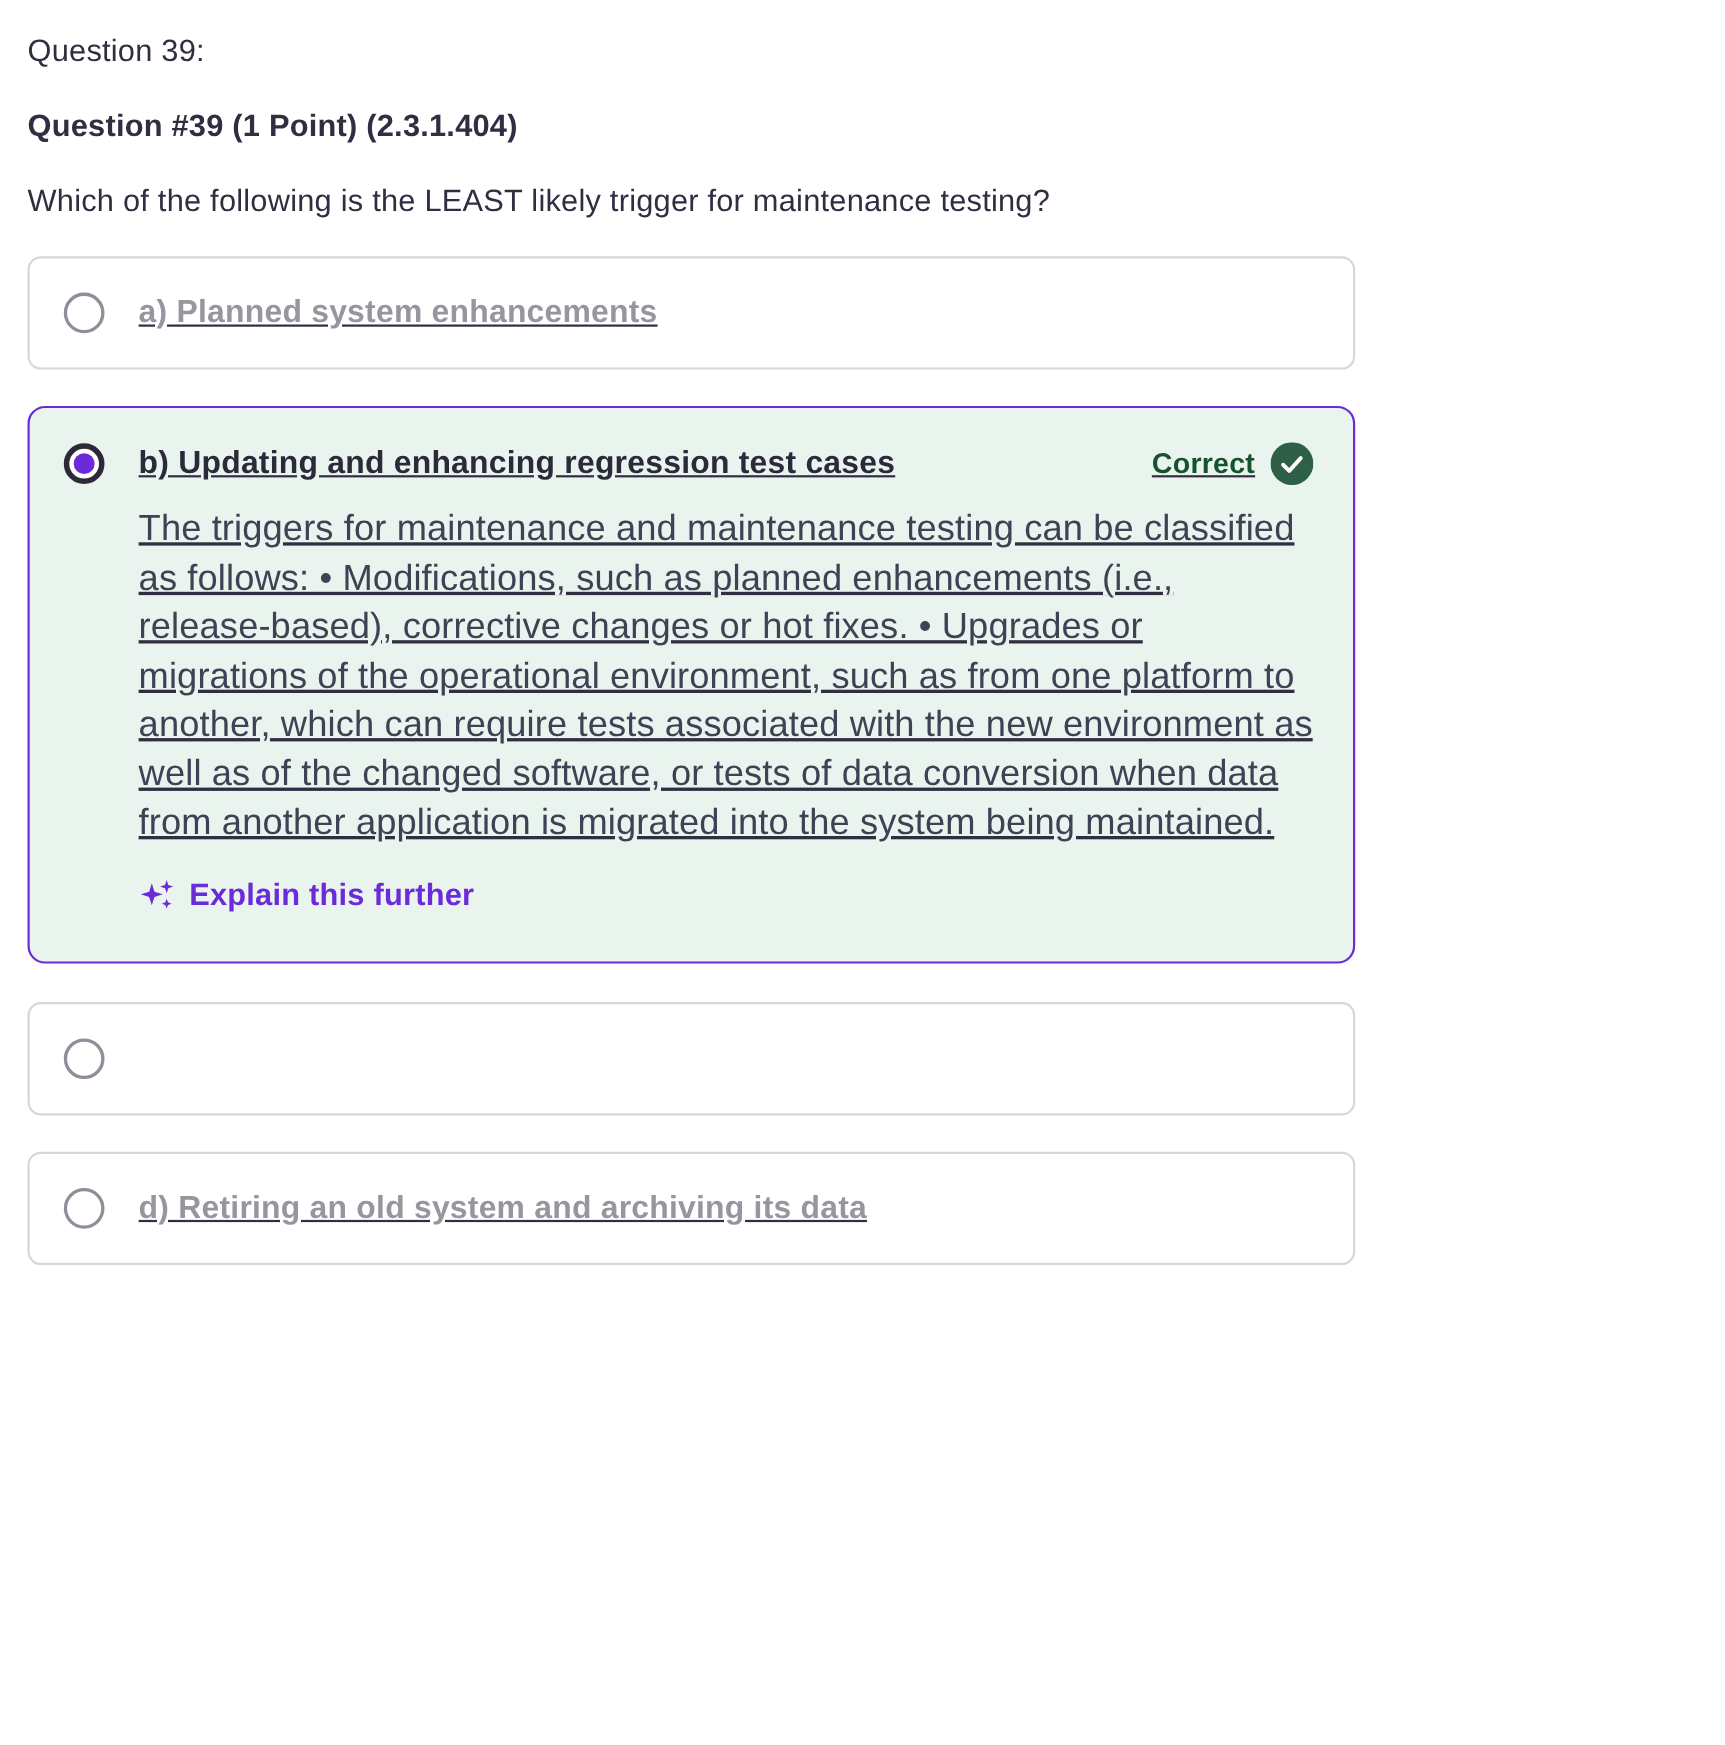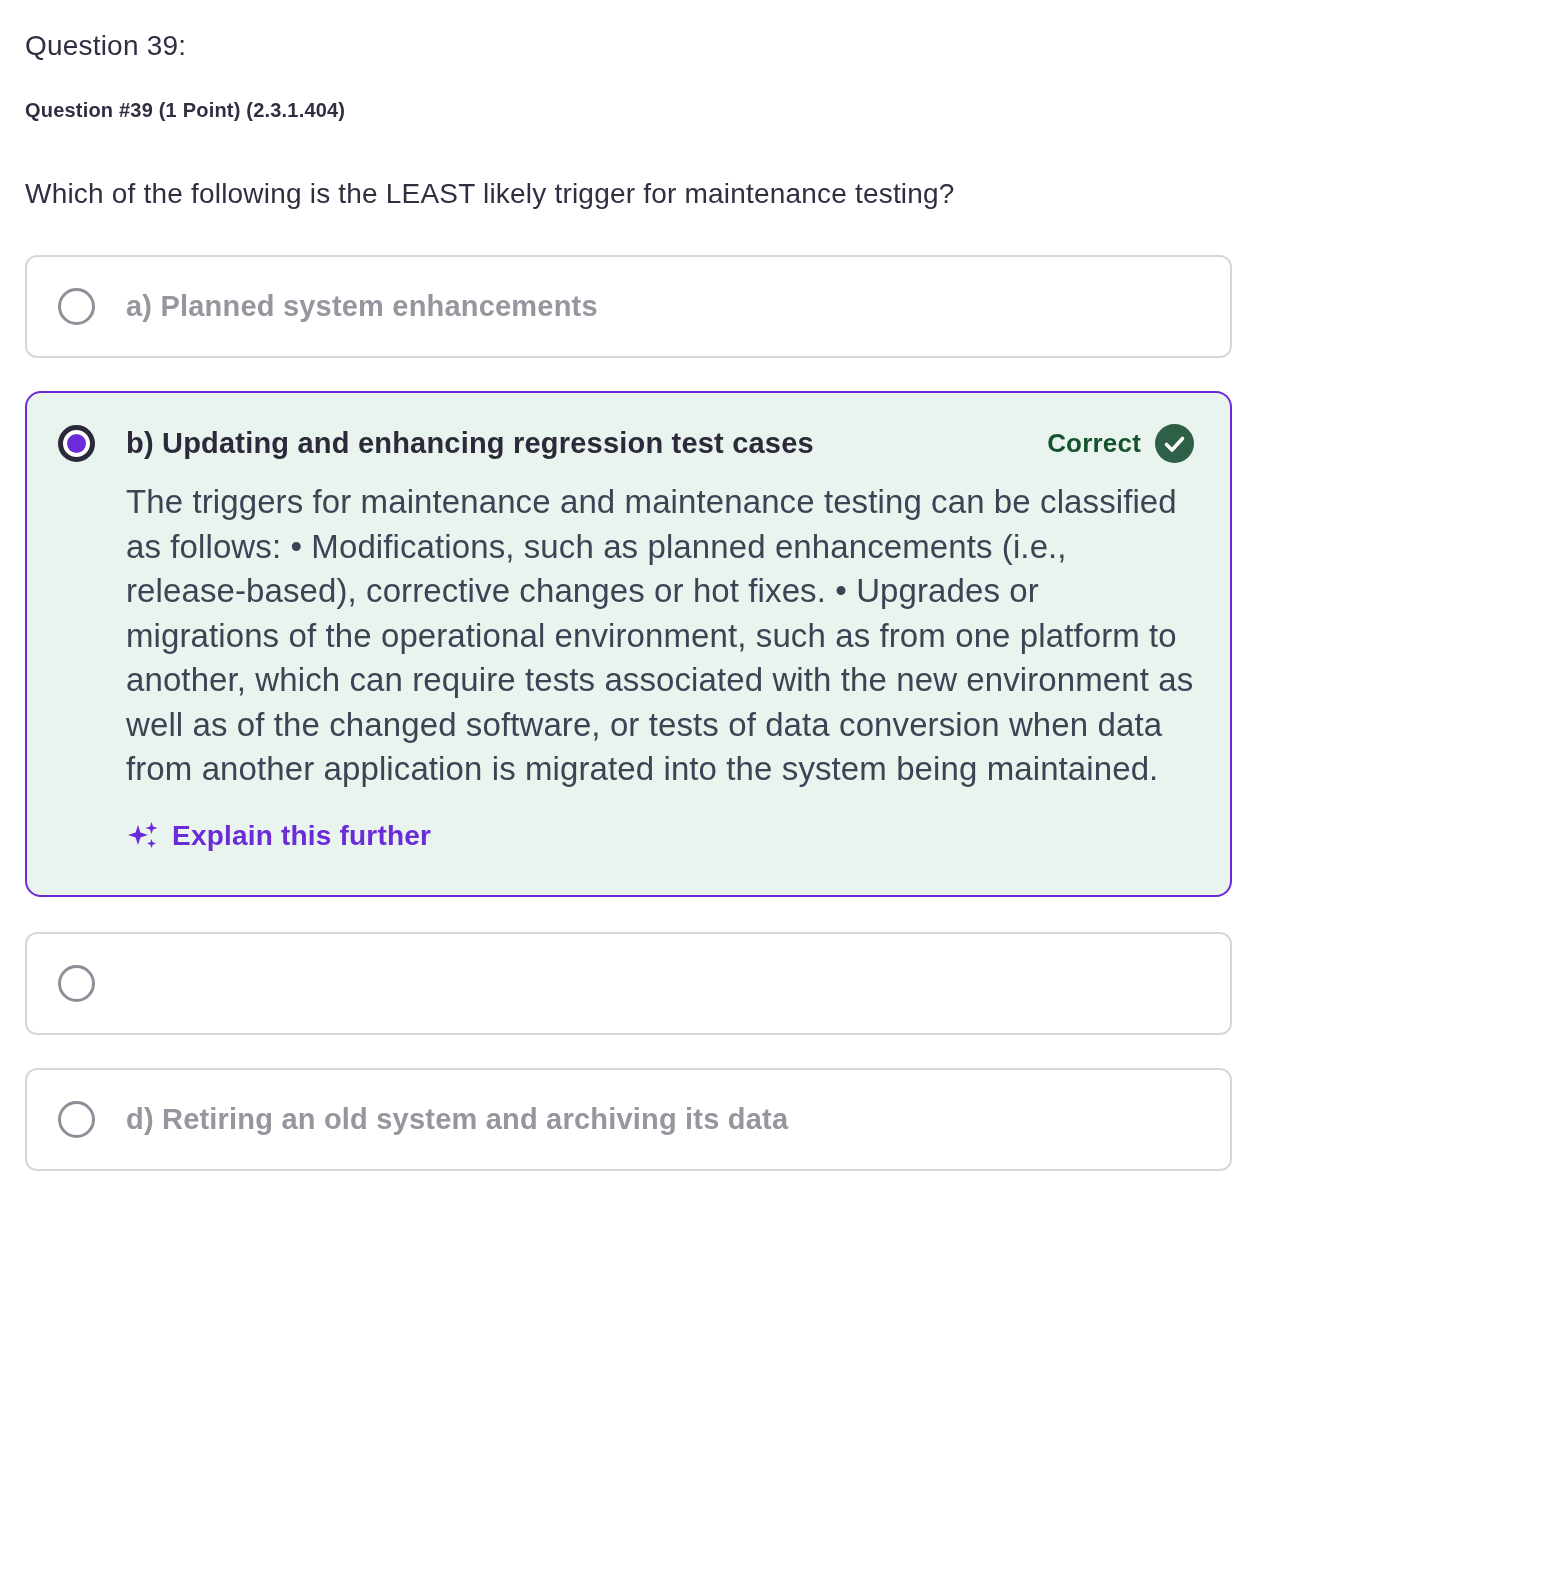--- a/index.html
+++ b/index.html
@@ -20,35 +20,35 @@
 
   
   .q-label {
     font-size: 28px;
     font-weight: 400;
     color: #312e42;
     letter-spacing: 0.2px;
   }
   .q-title {
     margin-top: 37px;
-    font-size: 20px;
+    font-size: 28px;
     font-weight: 700;
     color: #312e42;
     letter-spacing: 0.2px;
   }
   .q-text {
-    margin-top: 56px;
+    margin-top: 36px;
     font-size: 28px;
     font-weight: 400;
     color: #312e42;
     letter-spacing: 0.2px;
   }
 
   
-  .options { margin-top: 45px; }
+  .options { margin-top: 34px; text-decoration: underline; }
 
   .option {
     display: flex;
     align-items: center;
     min-height: 103px;
     border: 2px solid #d6d6de;
     border-radius: 12px;
     padding: 0 30px 0 31px;
     margin-bottom: 33px;
     background: #ffffff;

